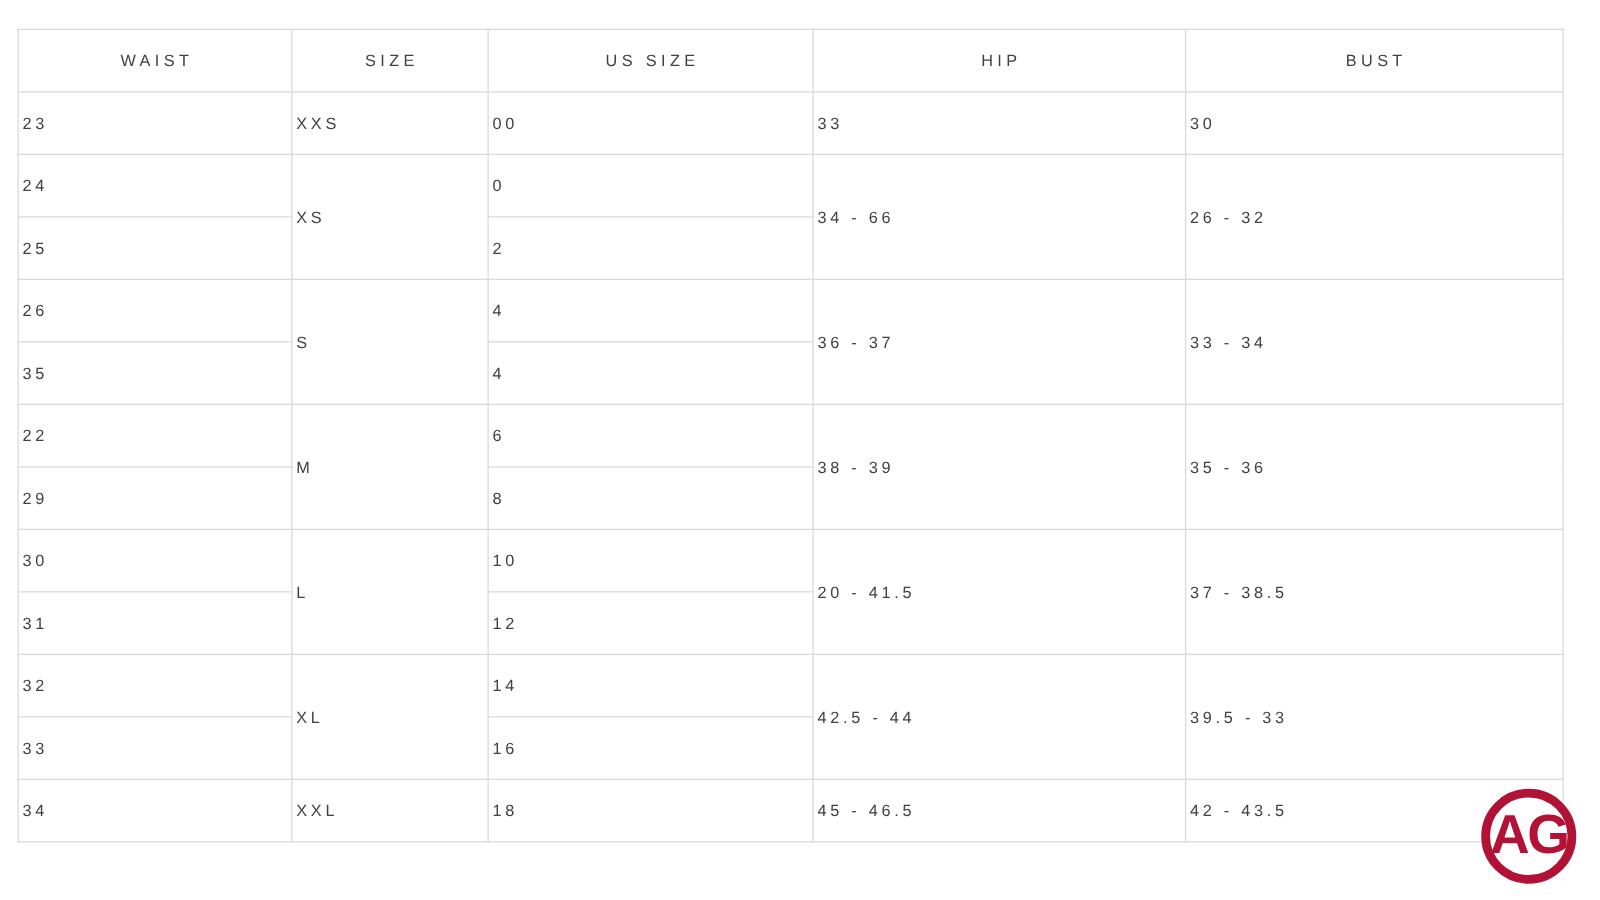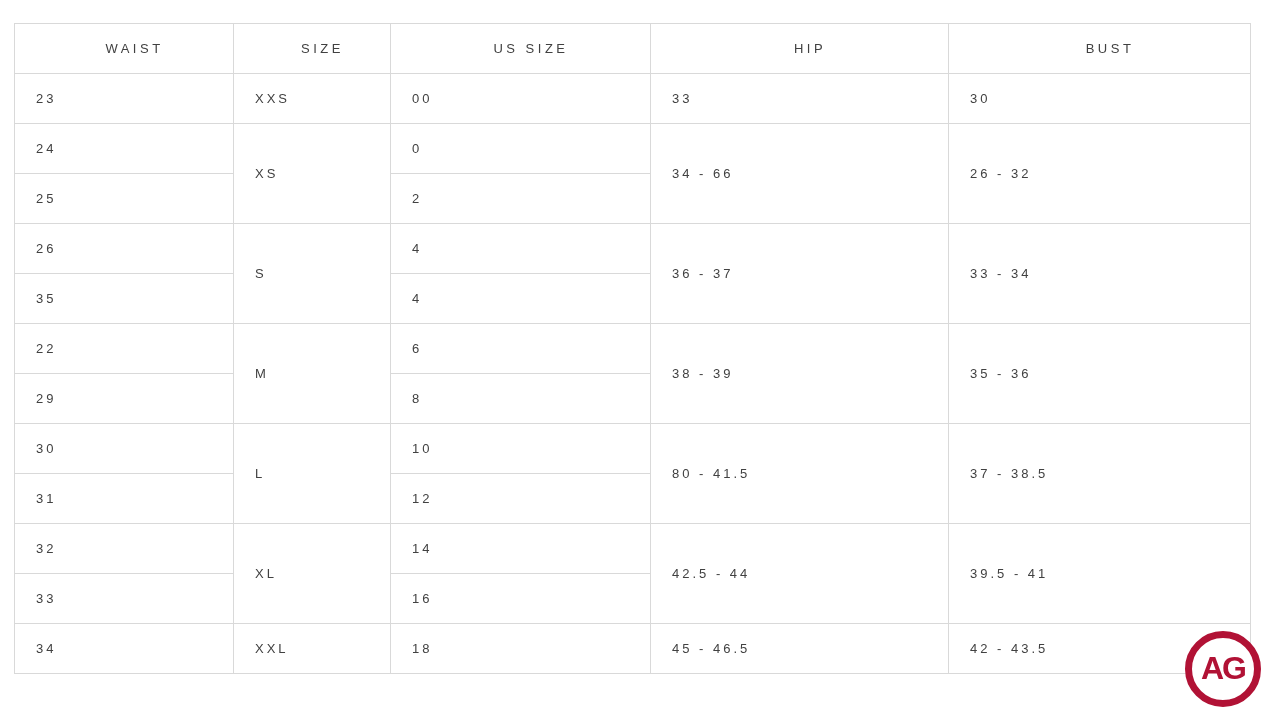--- a/index.html
+++ b/index.html
@@ -28,41 +28,41 @@
   }
   table.size-chart th,
   table.size-chart td {
     border: 1px solid var(--border, #d9d9d9);
     height: 50px;
     vertical-align: middle;
     font-size: 13px;
     font-weight: 400;
     color: var(--text, #414141);
     letter-spacing: 3px;
-    padding-left: 21px; 
+    padding-left: 3px; 
   }
   table.size-chart th {
     letter-spacing: 3.5px;
     font-weight: 400;
   }
   .logo {
     position: absolute;
     left: 1185px;
     top: 631px;
     width: 76px;
     height: 76px;
     border: 7px solid var(--logo, #b11235);
     border-radius: 50%;
     background: var(--background, #ffffff);
     display: flex;
     align-items: center;
     justify-content: center;
   }
   .logo span {
-    font-size: 32px;
+    font-size: 44px;
     font-weight: 700;
     letter-spacing: -2px;
     color: var(--logo, #b11235);
     line-height: 1;
     padding-bottom: 2px;
   }
 </style>
 </head>
 <body>
 
@@ -128,34 +128,34 @@
       </tr>
       <tr>
         <td>29</td>
         <td>8</td>
       </tr>
 
       <tr>
         <td>30</td>
         <td rowspan="2">L</td>
         <td>10</td>
-        <td rowspan="2">80 - 41.5</td>
+        <td rowspan="2">20 - 41.5</td>
         <td rowspan="2">37 - 38.5</td>
       </tr>
       <tr>
         <td>31</td>
         <td>12</td>
       </tr>
 
       <tr>
         <td>32</td>
         <td rowspan="2">XL</td>
         <td>14</td>
         <td rowspan="2">42.5 - 44</td>
-        <td rowspan="2">39.5 - 41</td>
+        <td rowspan="2">39.5 - 33</td>
       </tr>
       <tr>
         <td>33</td>
         <td>16</td>
       </tr>
 
       <tr>
         <td>34</td>
         <td>XXL</td>
         <td>18</td>

